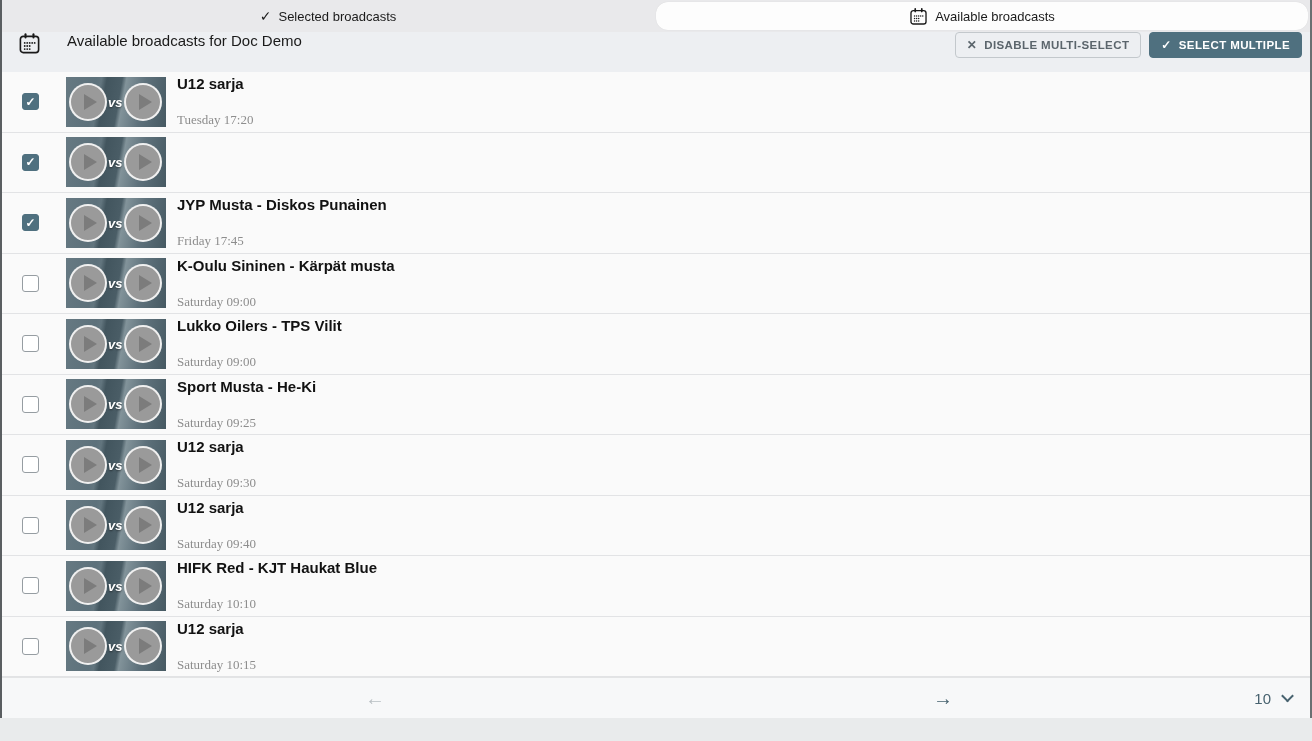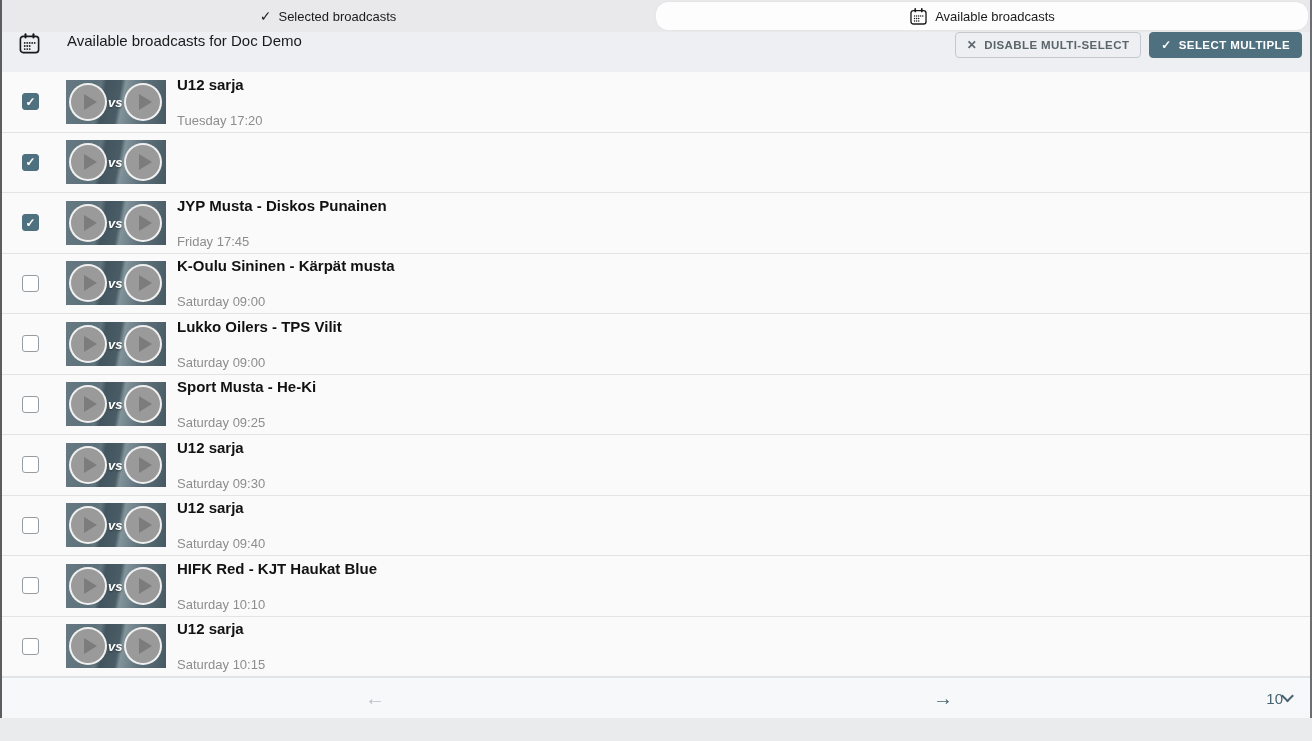--- a/index.html
+++ b/index.html
@@ -56,21 +56,21 @@
   .cb-wrap { width:64px; padding-left:20px; flex:0 0 64px; }
   .cb {
     width:17px; height:17px; border-radius:3px;
     display:flex; align-items:center; justify-content:center;
     background:#ffffff; border:1.5px solid #969da2;
     color:#ffffff; font-size:12px; font-weight:700; cursor:pointer;
   }
   .cb.checked { background:var(--accent,#4f707f); border-color:var(--accent,#4f707f); }
 
   .thumb {
-    position:relative; width:100px; height:44px; flex:0 0 100px;
+    position:relative; width:100px; height:50px; flex:0 0 100px;
     background:linear-gradient(100deg,
       #667982 0%, #5d717b 28%, #62757e 33%,
       #42555e 38%, #4a5d66 52%,
       #82939a 56%, #5e717b 74%, #465962 100%);
     overflow:hidden; cursor:pointer;
   }
   .play {
     position:absolute; top:50%; transform:translateY(-50%);
     width:38px; height:38px; border-radius:50%;
     background:#9a9a9a; border:2px solid rgba(250,250,250,0.9);
@@ -84,36 +84,36 @@
     border-top:8px solid transparent;
     border-bottom:8px solid transparent;
   }
   .vs {
     position:absolute; left:50%; top:50%; transform:translate(-55%,-50%);
     color:#ffffff; font-weight:700; font-style:italic; font-size:13px;
     text-shadow:0 1px 2px rgba(0,0,0,0.45); z-index:2;
   }
   .meta { margin-left:11px; }
   .b-title { font-size:15px; font-weight:700; color:#121212; }
-  .b-time  { font-size:13px; color:#8d8d8d; margin-top:20px; }
+  .b-time  { font-size:13px; color:#8d8d8d; margin-top:20px;font-family:Liberation Serif, serif; }
 
   
   .footer {
     position:relative; height:40.5px;
     background:#f7f8f9; border-top:1px solid #e3e4e5;
   }
   .pg-arrow {
     position:absolute; top:50%; transform:translateY(-50%);
     font-size:20px; cursor:pointer; line-height:1;
   }
   .pg-prev { left:363px; color:#b9bfc3; cursor:default; }
   .pg-next { left:931px; color:#47626f; }
   .page-size {
     position:absolute; right:18px; top:50%; transform:translateY(-50%);
-    display:flex; align-items:center; 
+    display:flex; align-items:center; gap:12px;
     color:#47626f; font-size:15px; cursor:pointer;text-align:right;
   }
   .chev {
     width:9px; height:9px; margin-top:-4px;
     border-right:2px solid #47626f; border-bottom:2px solid #47626f;
     transform:rotate(45deg);
   }
   .bottom-strip { height:23px; background:#e9ebec; }
 </style>
 </head>

